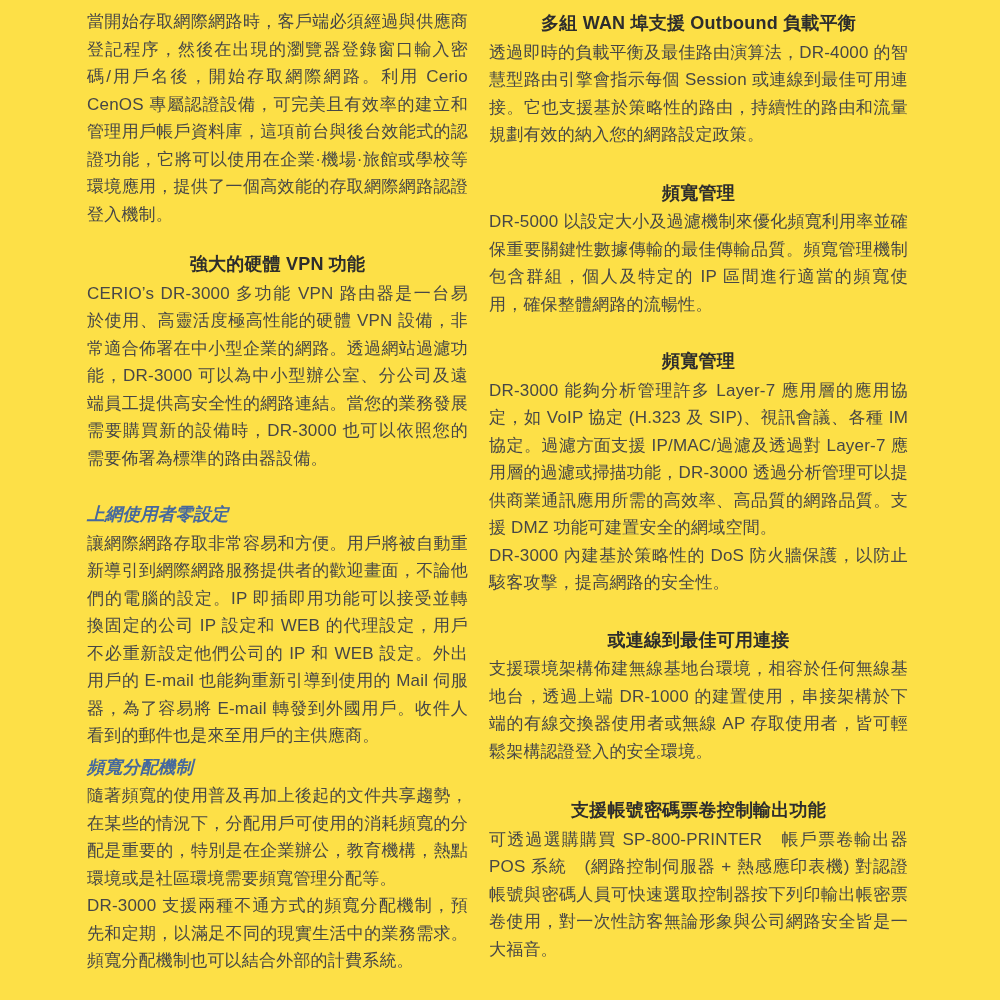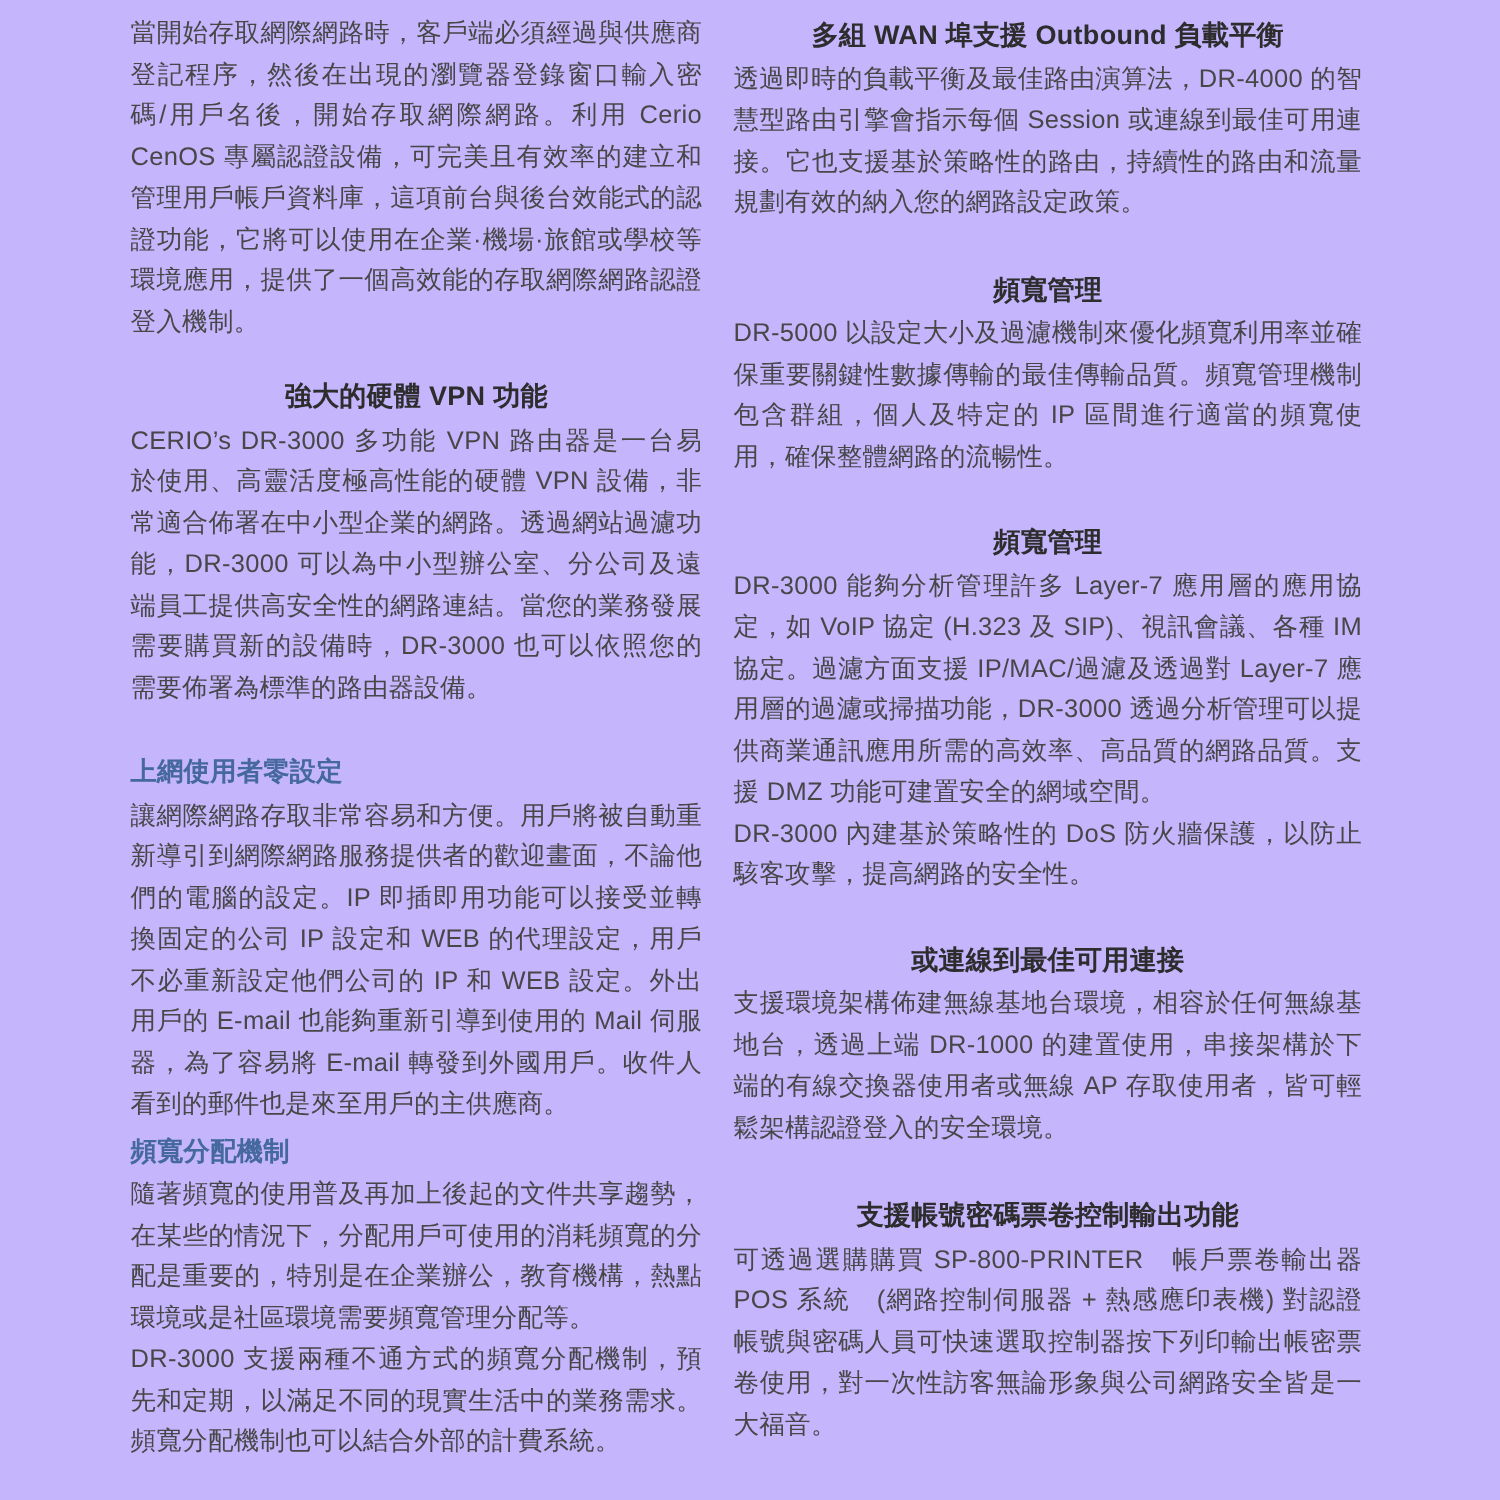--- a/index.html
+++ b/index.html
@@ -13,21 +13,21 @@
     overflow: hidden;
     font-family: "Liberation Sans", "DejaVu Sans", sans-serif;
   }
   .page {
     box-sizing: border-box;
     width: 1000px;
     height: 1000px;
     padding: 8px 0 0 87px;
     display: flex;
     gap: 21px;
-    background: #c4b5fd;
+    background: #fde047;
   }
   .col-left  { width: 381px; flex: 0 0 381px; }
   .col-right { width: 419px; flex: 0 0 419px; }
 
   .body-text {
     margin: 0;
     font-size: 17px;
     line-height: 27.5px;
     color: #474747;
     text-align: justify;
@@ -40,20 +40,21 @@
     line-height: 27.5px;
     font-weight: 700;
     color: #2d2d2d;
     text-align: center;
     letter-spacing: 0.2px;
   }
   .h-accent {
     margin: 0;
     font-size: 17.5px;
     line-height: 27.5px;
+    font-style: italic;
     font-weight: 600;
     color: #45689e;
     text-align: left;
     letter-spacing: 0.2px;
   }
 
   
   .mt-vpn-heading      { margin-top: 23px; margin-bottom: 1px; }
   .mt-zero-heading     { margin-top: 29px; margin-bottom: 1px; }
   .mt-bwalloc-heading  { margin-top: 4px;  margin-bottom: 1px; }

